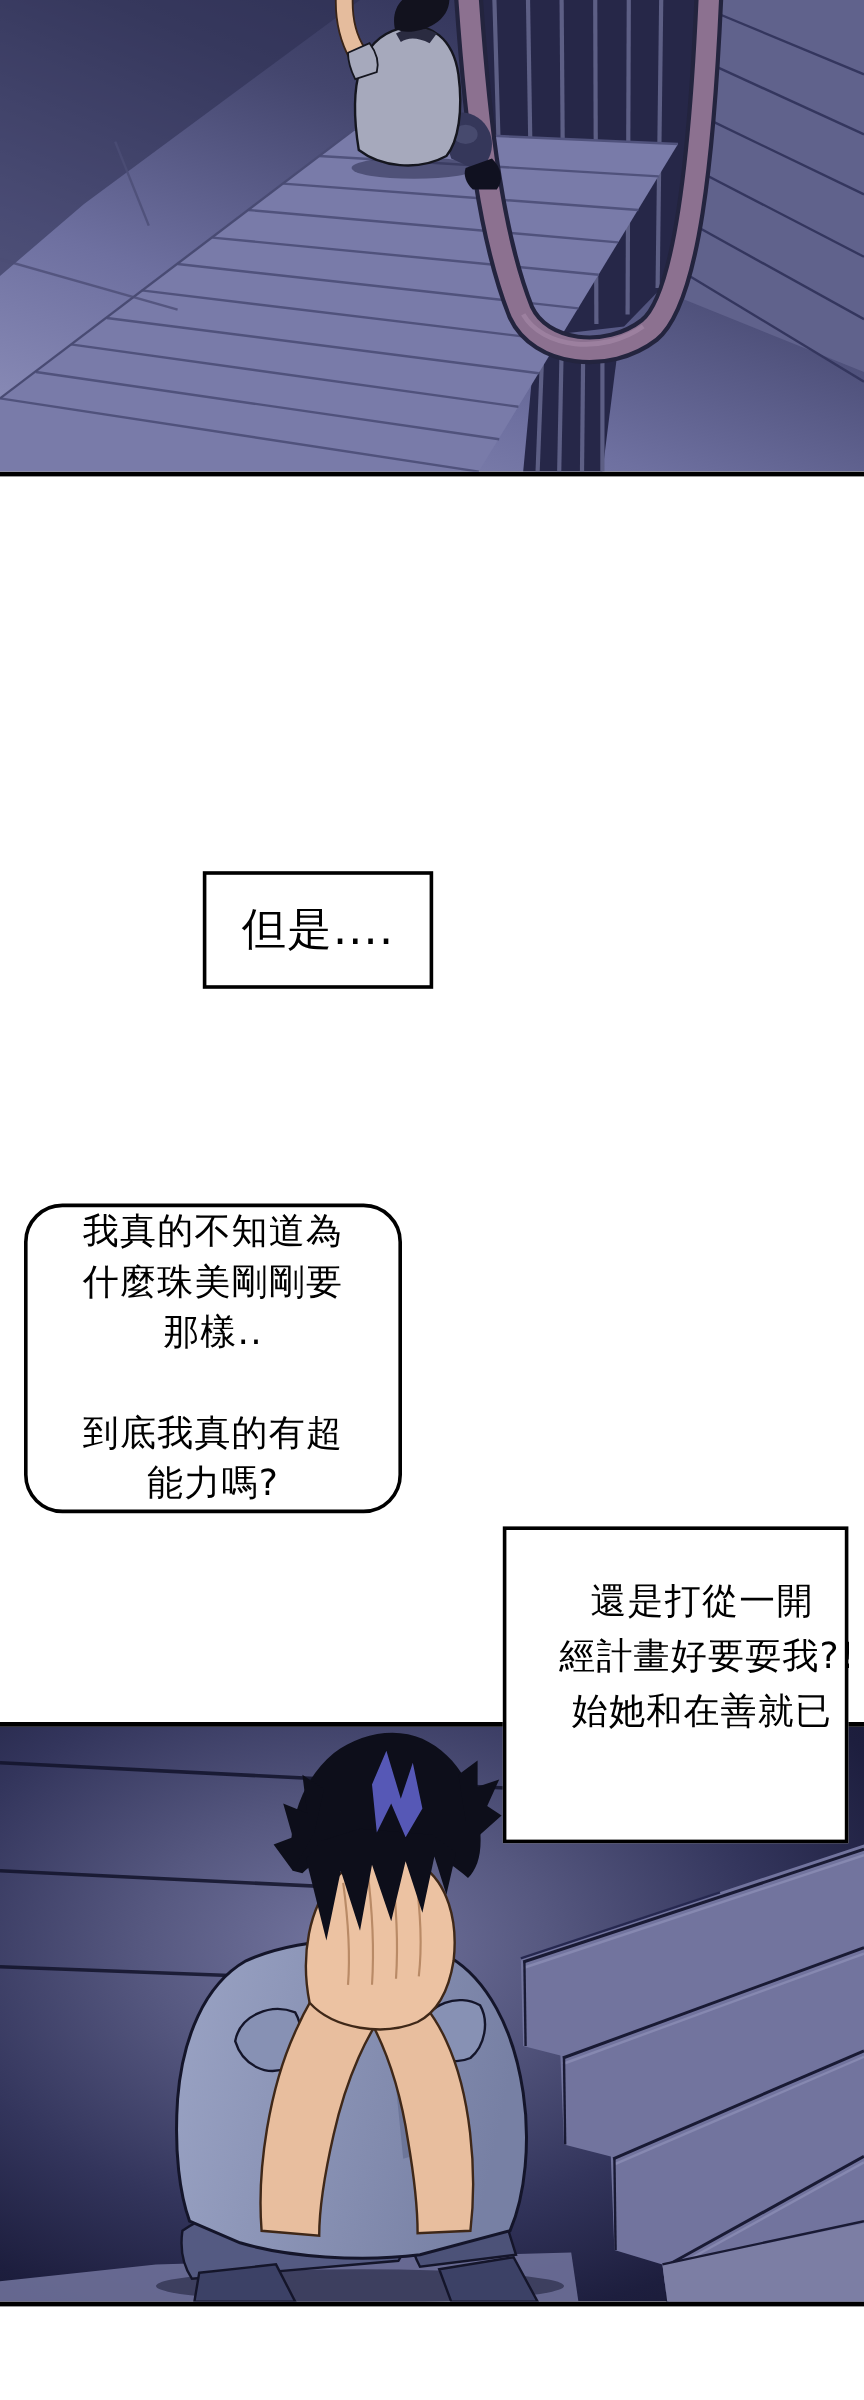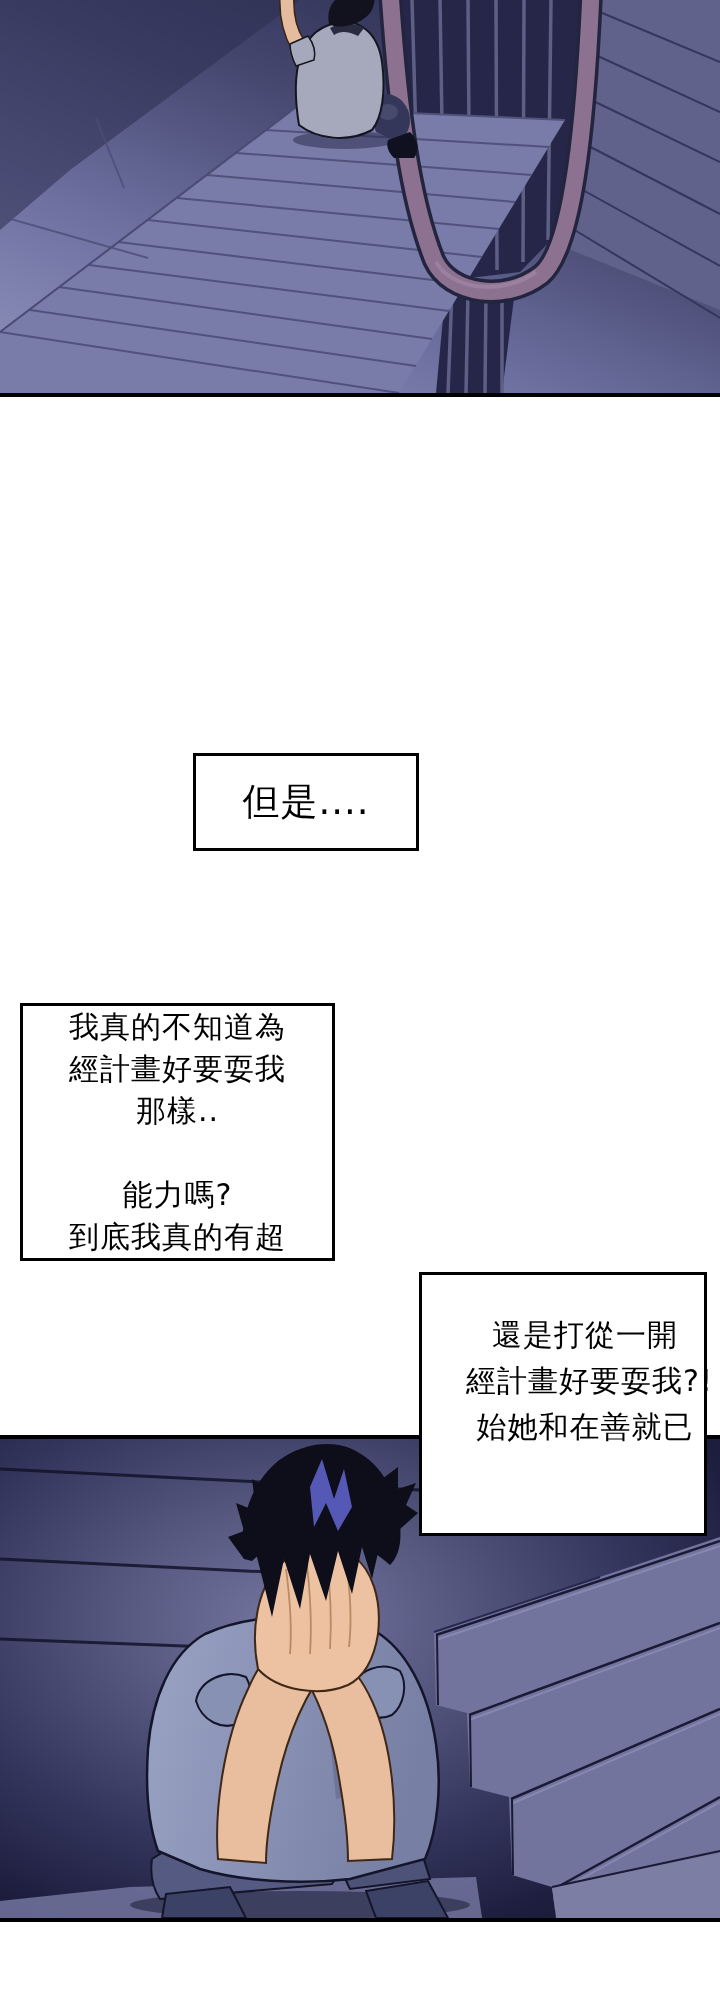--- a/index.html
+++ b/index.html
@@ -4,23 +4,23 @@
 <style>
   html,body{margin:0;padding:0;background:#fff;}
   #page{position:relative;width:720px;height:2000px;background:#ffffff;overflow:hidden;
         font-family:"DejaVu Sans","Liberation Sans",sans-serif;}
   .panel{position:absolute;left:0;width:720px;font-size:0;line-height:0;}
   #panel-top{top:0;height:393px;border-bottom:4px solid #000;}
   #panel-bottom{top:1435px;height:479px;border-top:4px solid #000;border-bottom:4px solid #000;}
   .speech{position:absolute;box-sizing:border-box;background:#ffffff;border:3px solid #000;
           color:#000;text-align:center;display:flex;flex-direction:column;justify-content:center;
           letter-spacing:1px;font-weight:500;z-index:5;}
-  #box1{left:169px;top:753px;width:226px;height:98px;font-size:37px;margin-left:24px;}
+  #box1{left:169px;top:726px;width:192px;height:98px;font-size:37px;}
   #box1 .sline{line-height:44px;}
-  #box2{left:20px;top:1003px;width:315px;height:258px;font-size:30px;justify-content:flex-start;}
+  #box2{left:20px;top:1003px;width:315px;height:258px;font-size:30px;justify-content:flex-start;border-radius:32px;}
   #box2 .sline{line-height:42px;}
   #box3{left:419px;top:1272px;width:288px;height:264px;font-size:30px;}
   #box3 .sline{line-height:46px;padding-left:44px;}
   .sline{white-space:nowrap;}
 </style>
 </head>
 <body>
 
 <div id="page">
 
@@ -196,25 +196,25 @@
         <path d="M322,20 L334,60 L344,30 L352,68 L338,92 L326,64 L314,88 L310,48 Z" fill="#5e60c8" opacity="0.9"></path>
       </g>
     </svg>
   </div>
 
   <div class="speech" id="box1">
       <div class="sline">但是....</div>
     </div>
   <div class="speech" id="box2">
       <div class="sline">我真的不知道為</div>
-      <div class="sline">經計畫好要耍我</div>
+      <div class="sline">什麼珠美剛剛要</div>
       <div class="sline">那樣..</div>
       <div class="sline">&nbsp;</div>
+      <div class="sline">到底我真的有超</div>
       <div class="sline">能力嗎?</div>
-      <div class="sline">到底我真的有超</div>
     </div>
   <div class="speech" id="box3">
       <div class="sline">還是打從一開</div>
       <div class="sline">經計畫好要耍我?!</div>
       <div class="sline">始她和在善就已</div>
       <div class="sline">&nbsp;</div>
     </div>
 
 </div>
 

